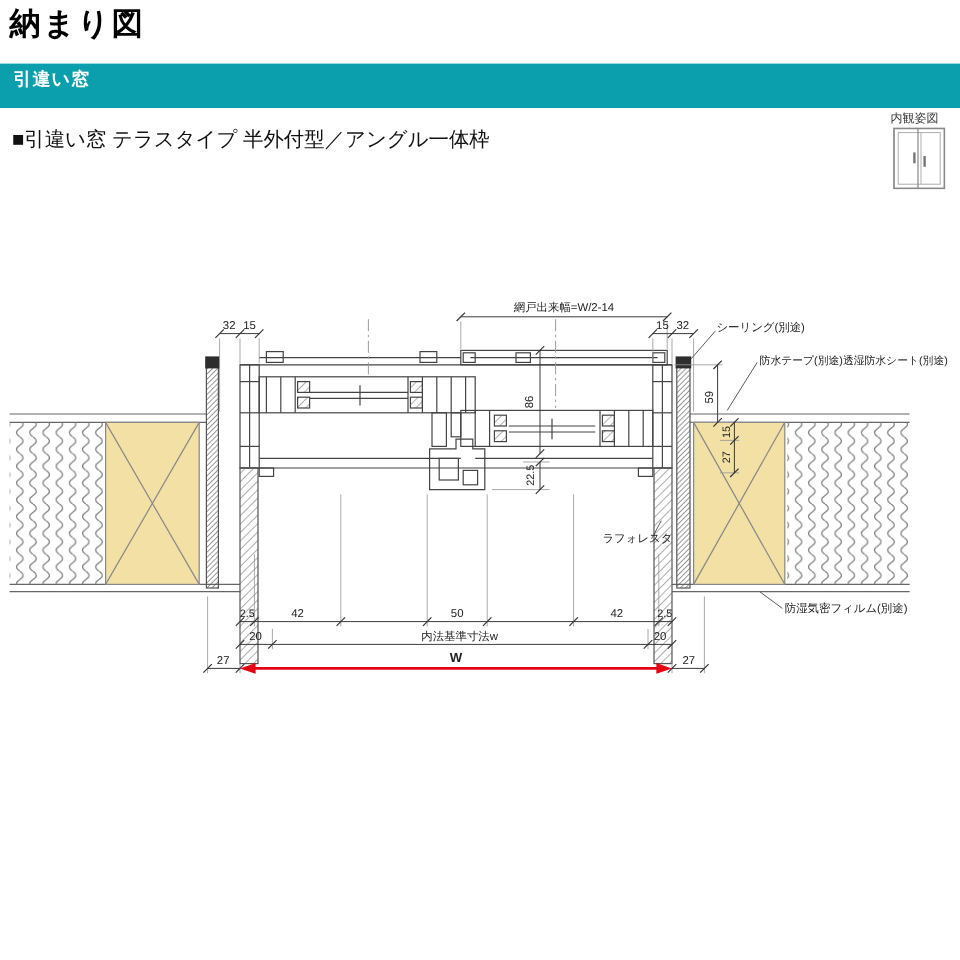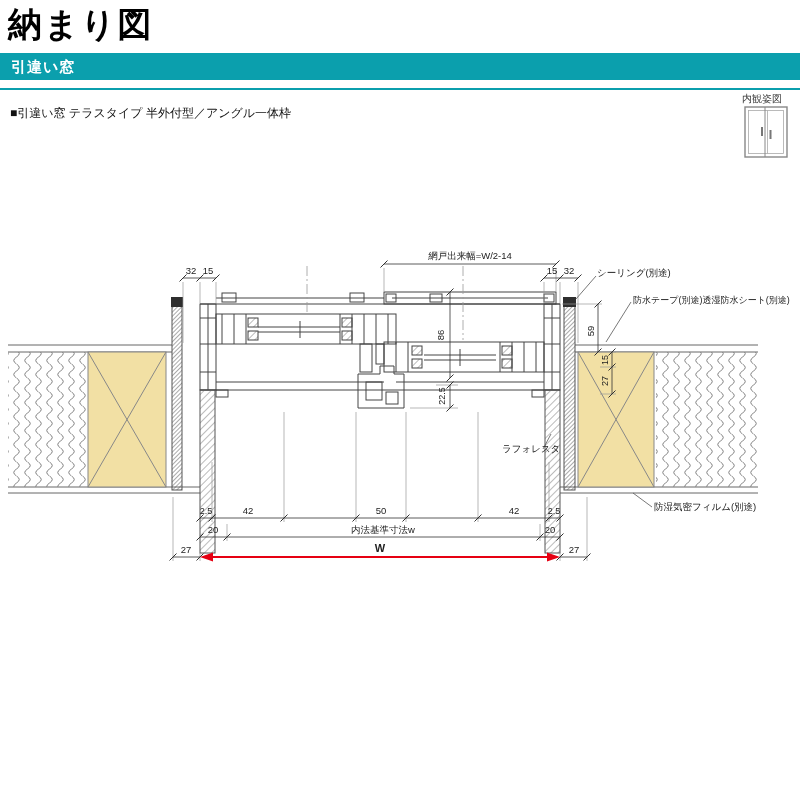--- a/index.html
+++ b/index.html
@@ -1,25 +1,25 @@
 <!DOCTYPE html>
 <html><head>
 <meta charset="utf-8">
 <style>
   * { margin:0; padding:0; box-sizing:border-box; }
   html,body { width:800px; height:800px; background:#ffffff; overflow:hidden;
     font-family:"Liberation Sans","DejaVu Sans",sans-serif; position:relative; }
-  .title { position:absolute; left:8px; top:2px; font-size:34px; font-weight:bold;
+  .title { position:absolute; left:8px; top:2px; font-size:26px; font-weight:bold;
     color:#000; letter-spacing:2px; }
-  .banner { position:absolute; left:0; top:53px; width:800px; height:27px;
+  .banner { position:absolute; left:0; top:53px; width:800px; height:37px;
     background:#0b9fad; color:#fff; font-size:15px; font-weight:bold;
     line-height:27px; padding-left:11px; letter-spacing:1px; }
   .rule { position:absolute; left:0; top:88px; width:800px; height:2px; background:#0b9fad; }
   .view-label { position:absolute; left:742px; top:92px; font-size:10px; color:#333; }
-  .subtitle { position:absolute; left:10px; top:105px; font-size:12px; color:#111; }
+  .subtitle { position:absolute; left:10px; top:105px; font-size:17px; color:#111; }
   .icon-box { position:absolute; left:744px; top:106px; width:44px; height:52px; }
   svg.drawing { position:absolute; left:0; top:0; }
   svg text { fill:#222; font-size:9.5px; }
   svg text.sm { font-size:9px; }
   svg text.w { font-size:11px; font-weight:bold; }
 </style>
 </head>
 <body>
 
 <div class="title">納まり図</div>

